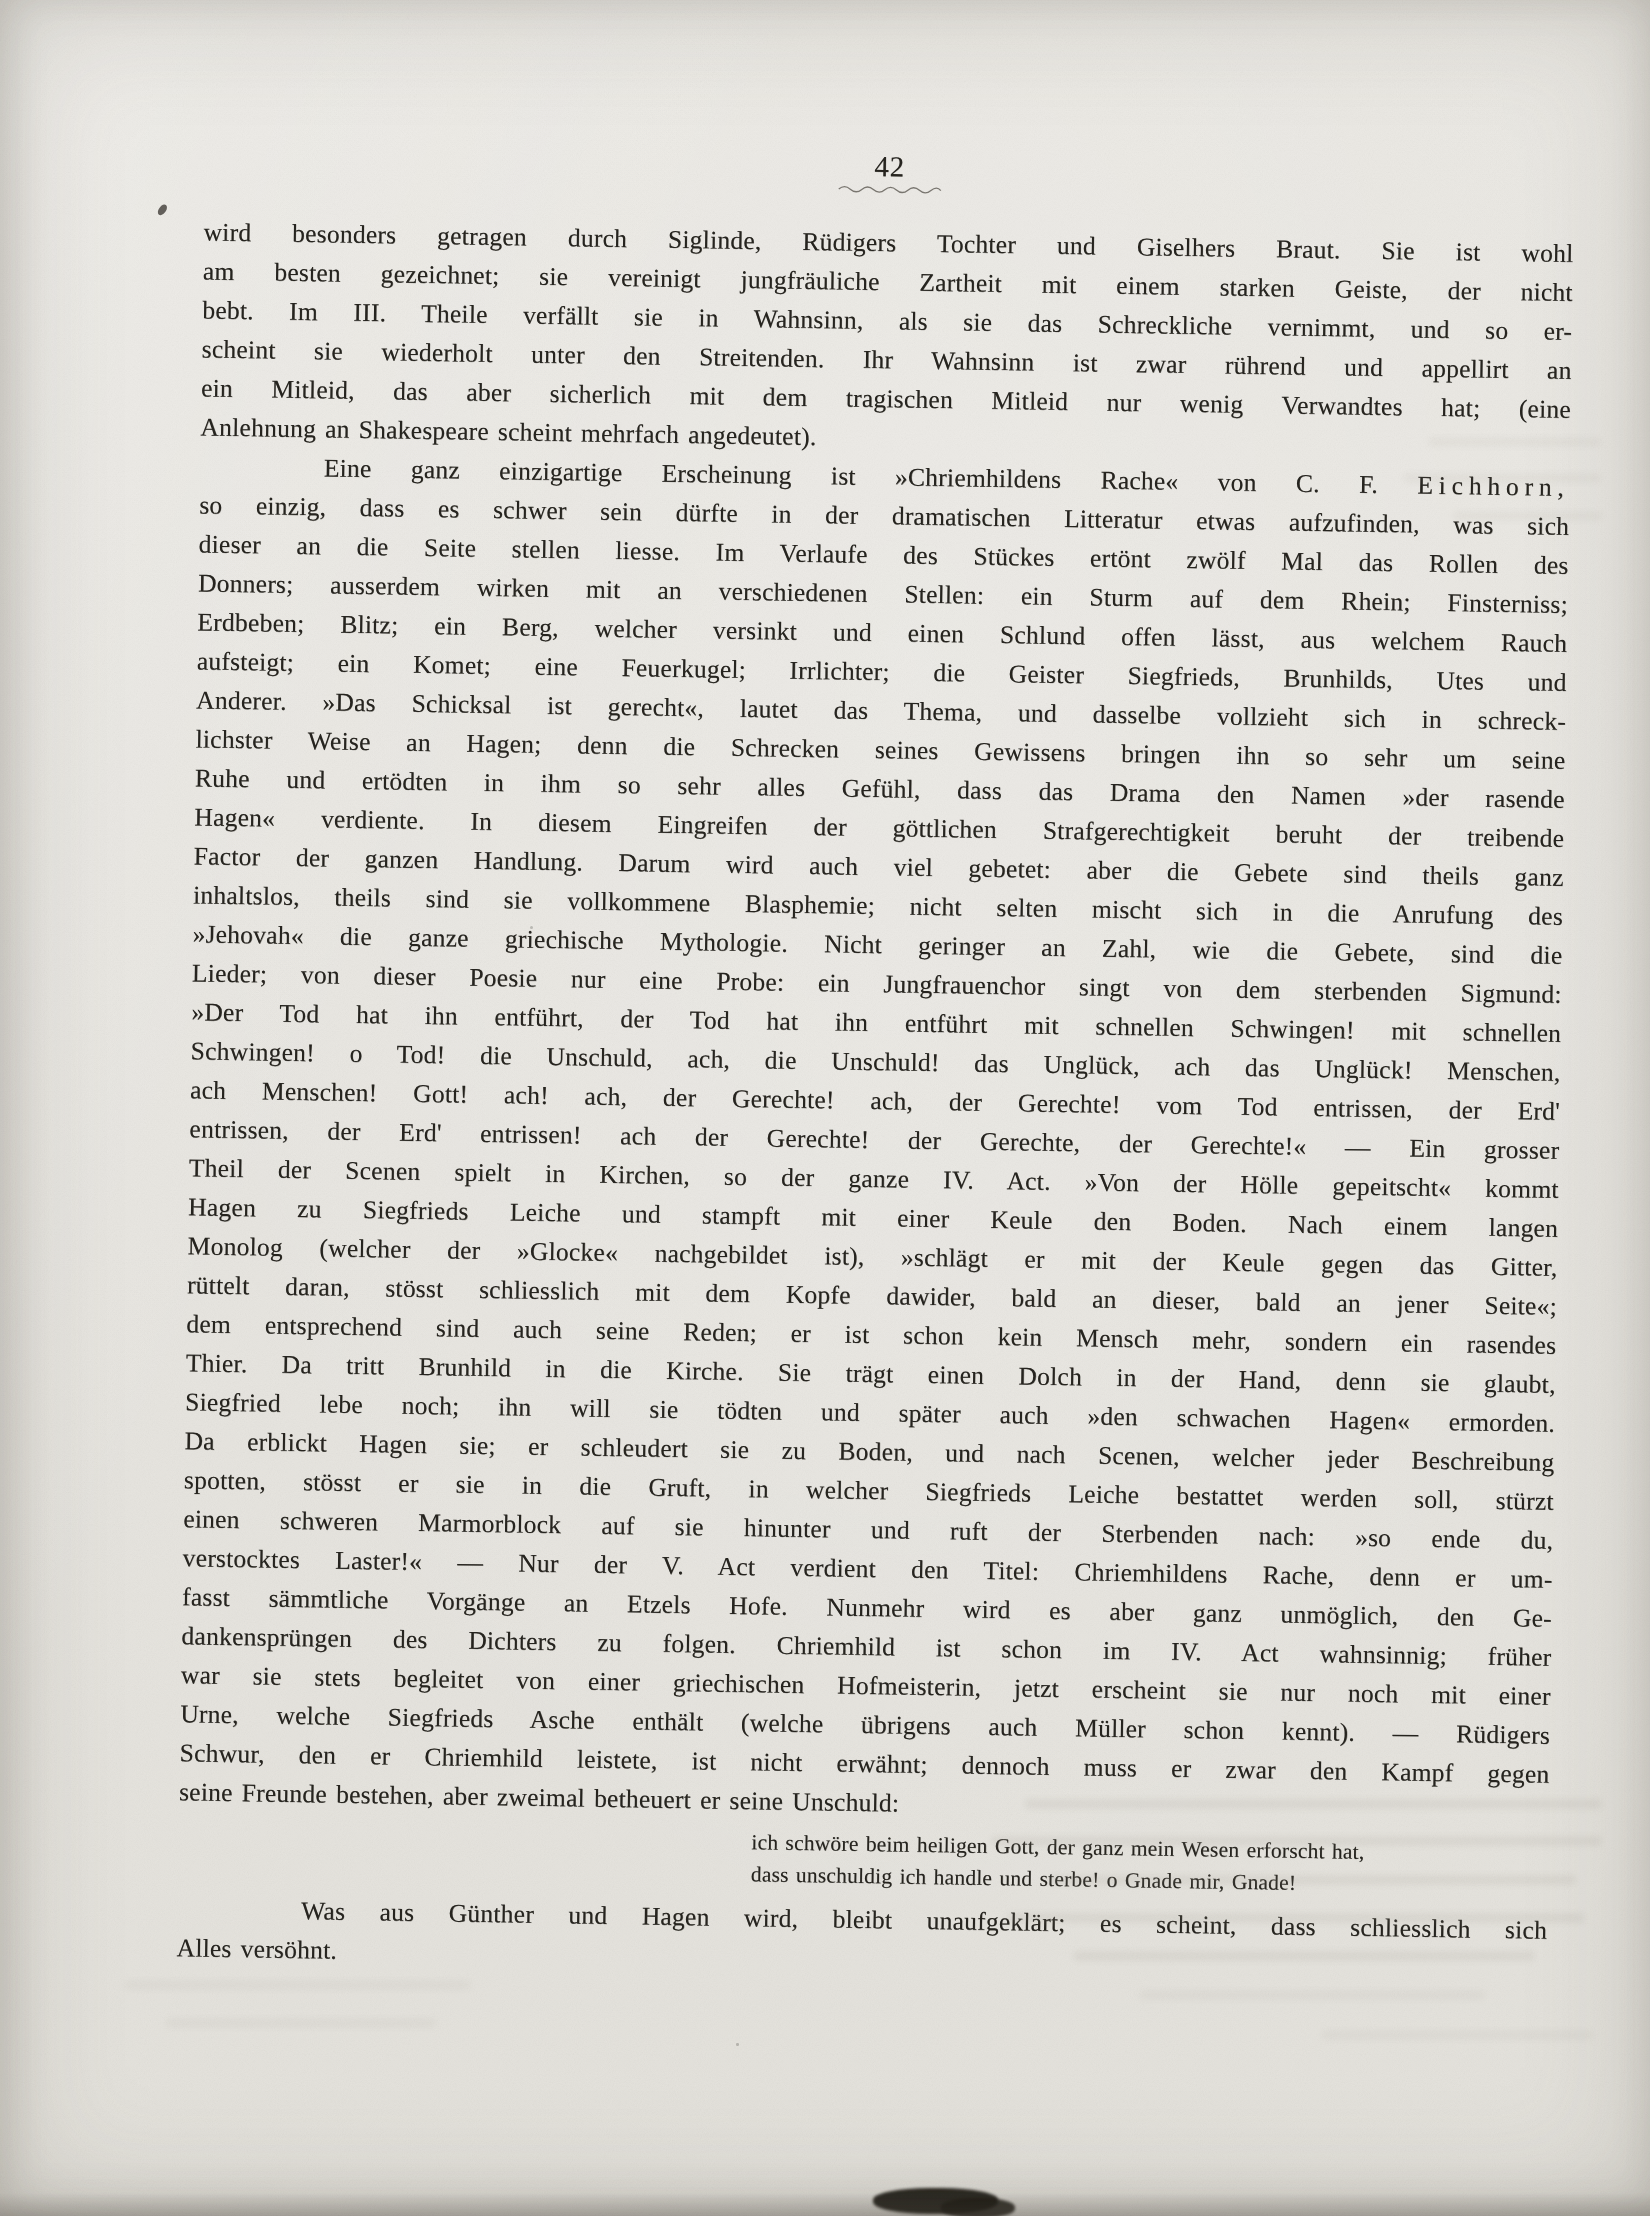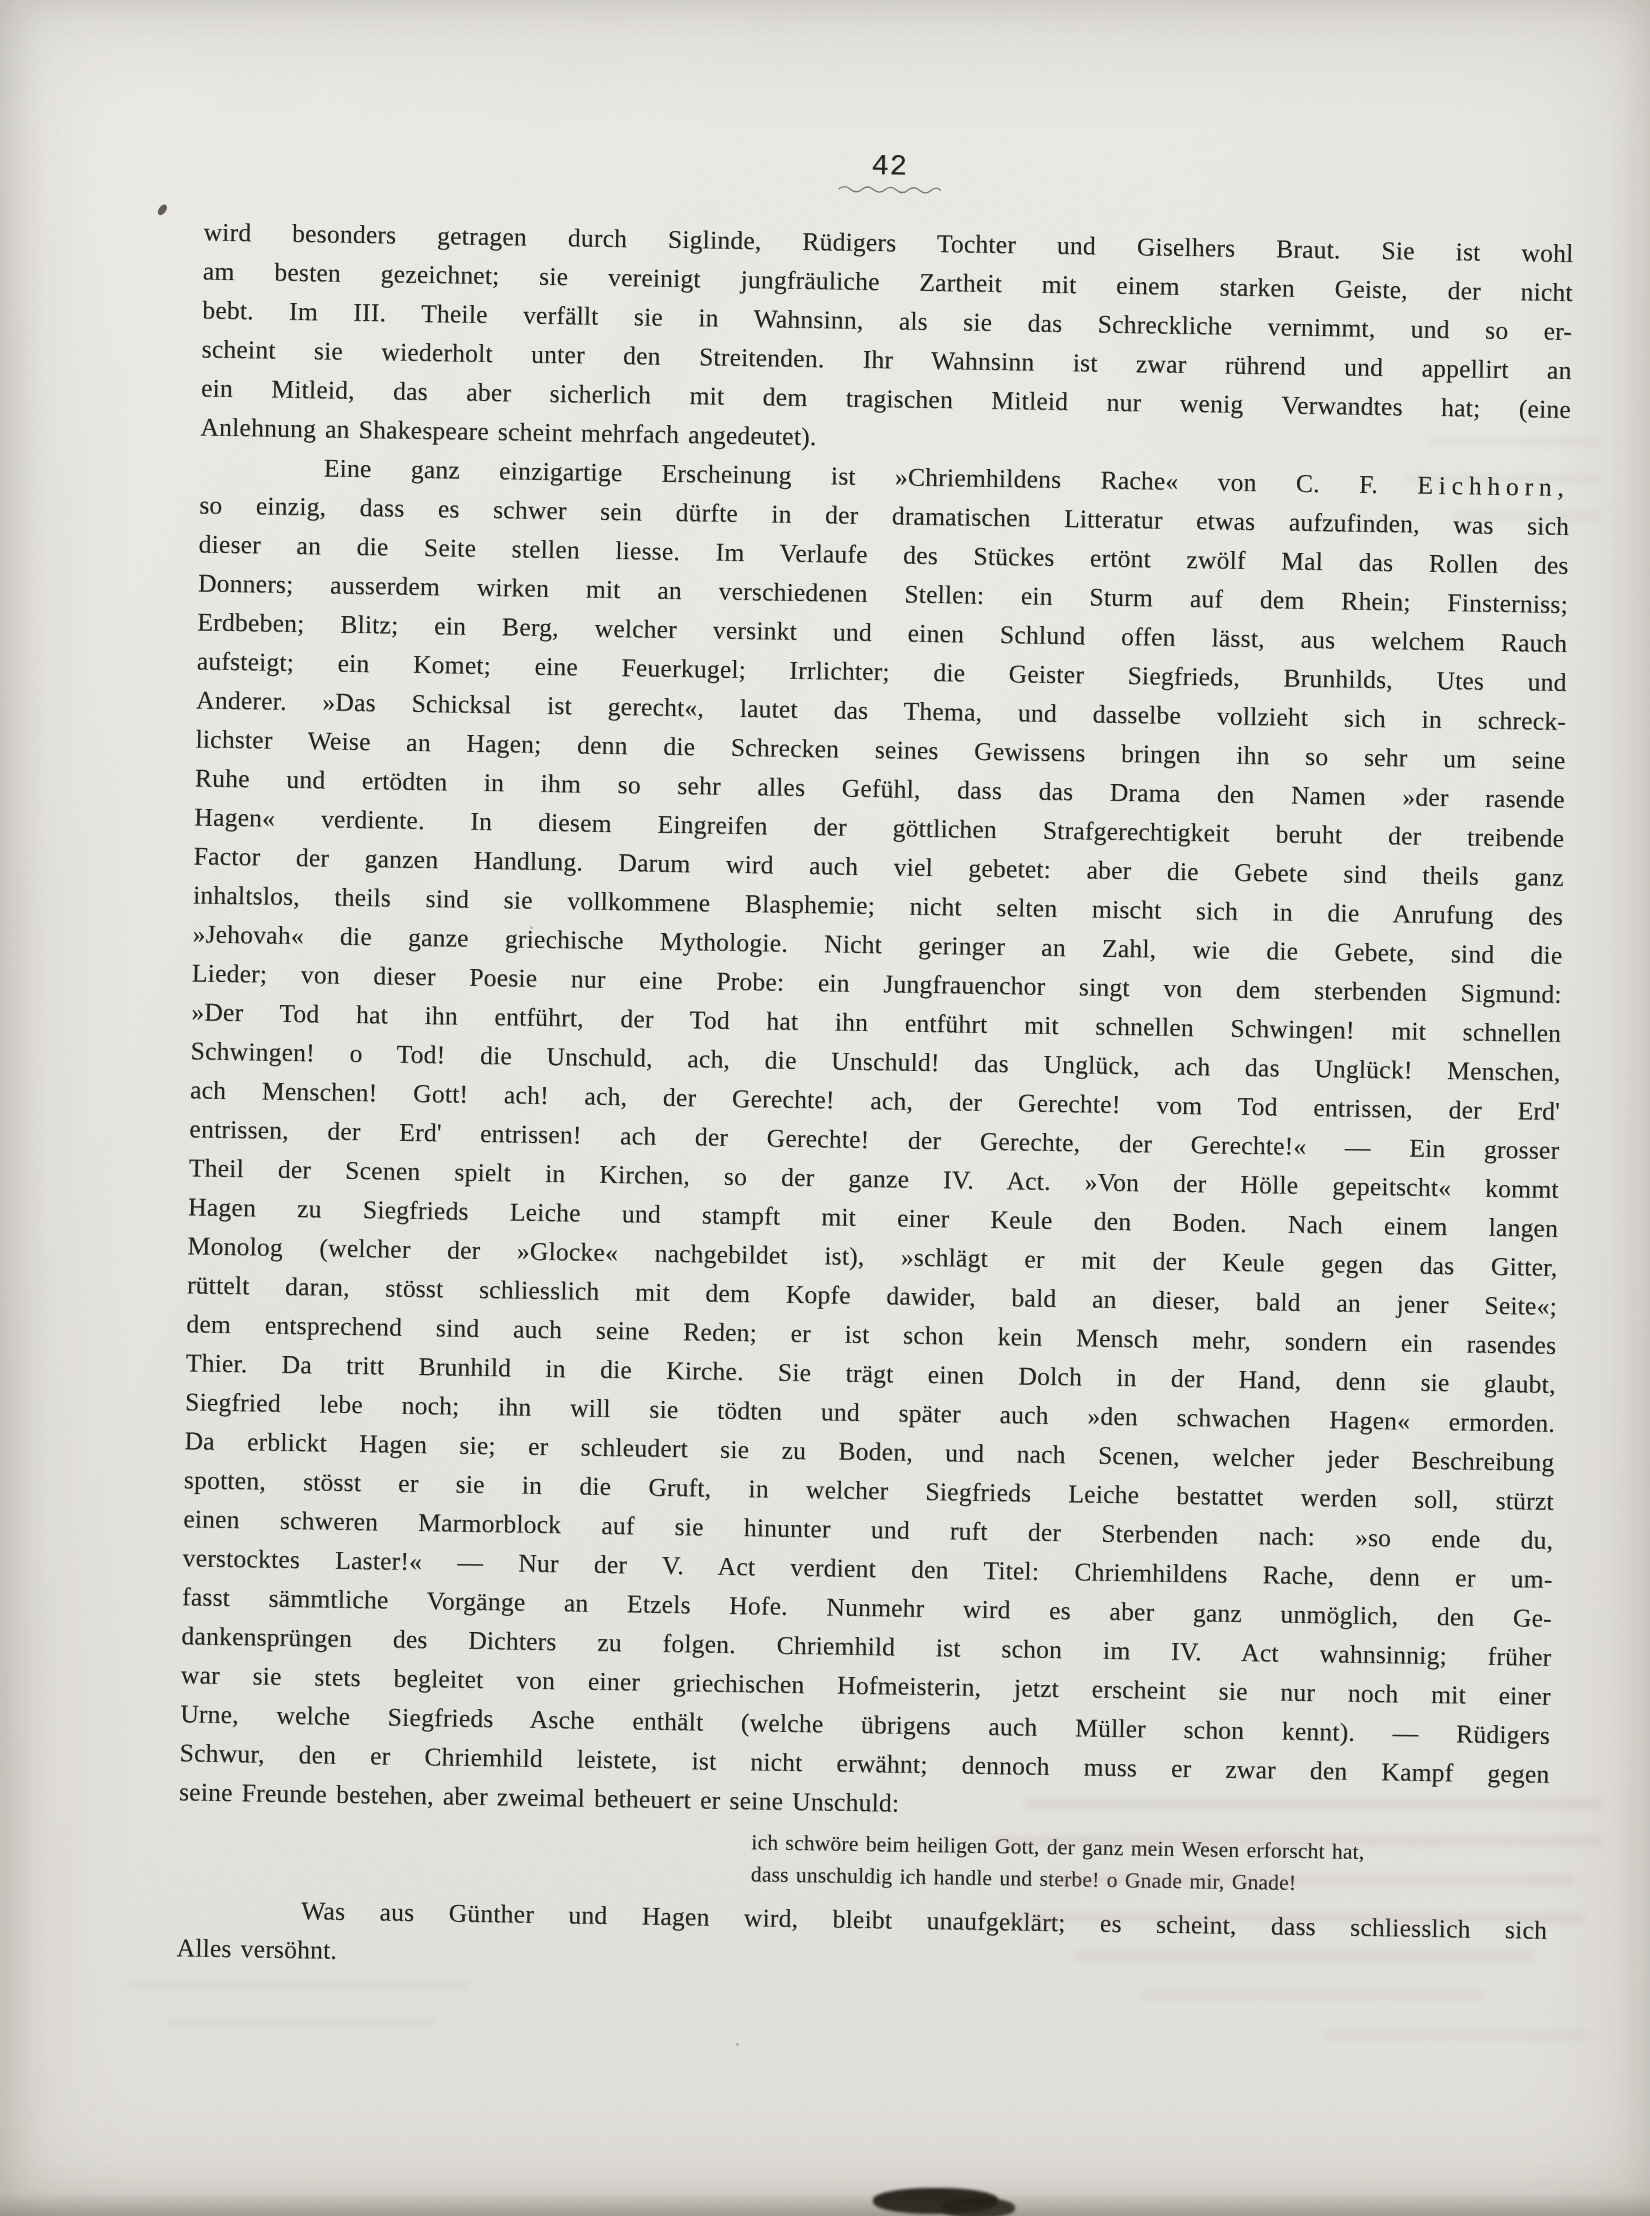--- a/index.html
+++ b/index.html
@@ -37,21 +37,20 @@
     position: absolute; left: 205px; top: 140px; width: 1370px;
     transform: rotate(0.9deg);
     transform-origin: 33px 0;
     color: #26241f;
   }
   .pageno-wrap { width: 100%; text-align: center; }
   .pageno {
     display: inline-block;
     font-size: 29px; letter-spacing: 0.8px;
     text-shadow: 0.3px 0.3px 0.6px rgba(45,42,36,0.45);
-    font-family: Liberation Mono, monospace;
   }
   .squiggle { display: block; margin: 0 auto; }
 
   .bodytext {
     margin-top: 28px;
     font-size: 25.6px; line-height: 39px;
     letter-spacing: 0.2px; word-spacing: 2.5px;
     text-shadow: 0.3px 0.3px 0.6px rgba(45,42,36,0.45);
   }
   .ln { text-align: justify; text-align-last: justify; text-justify: inter-word; }

